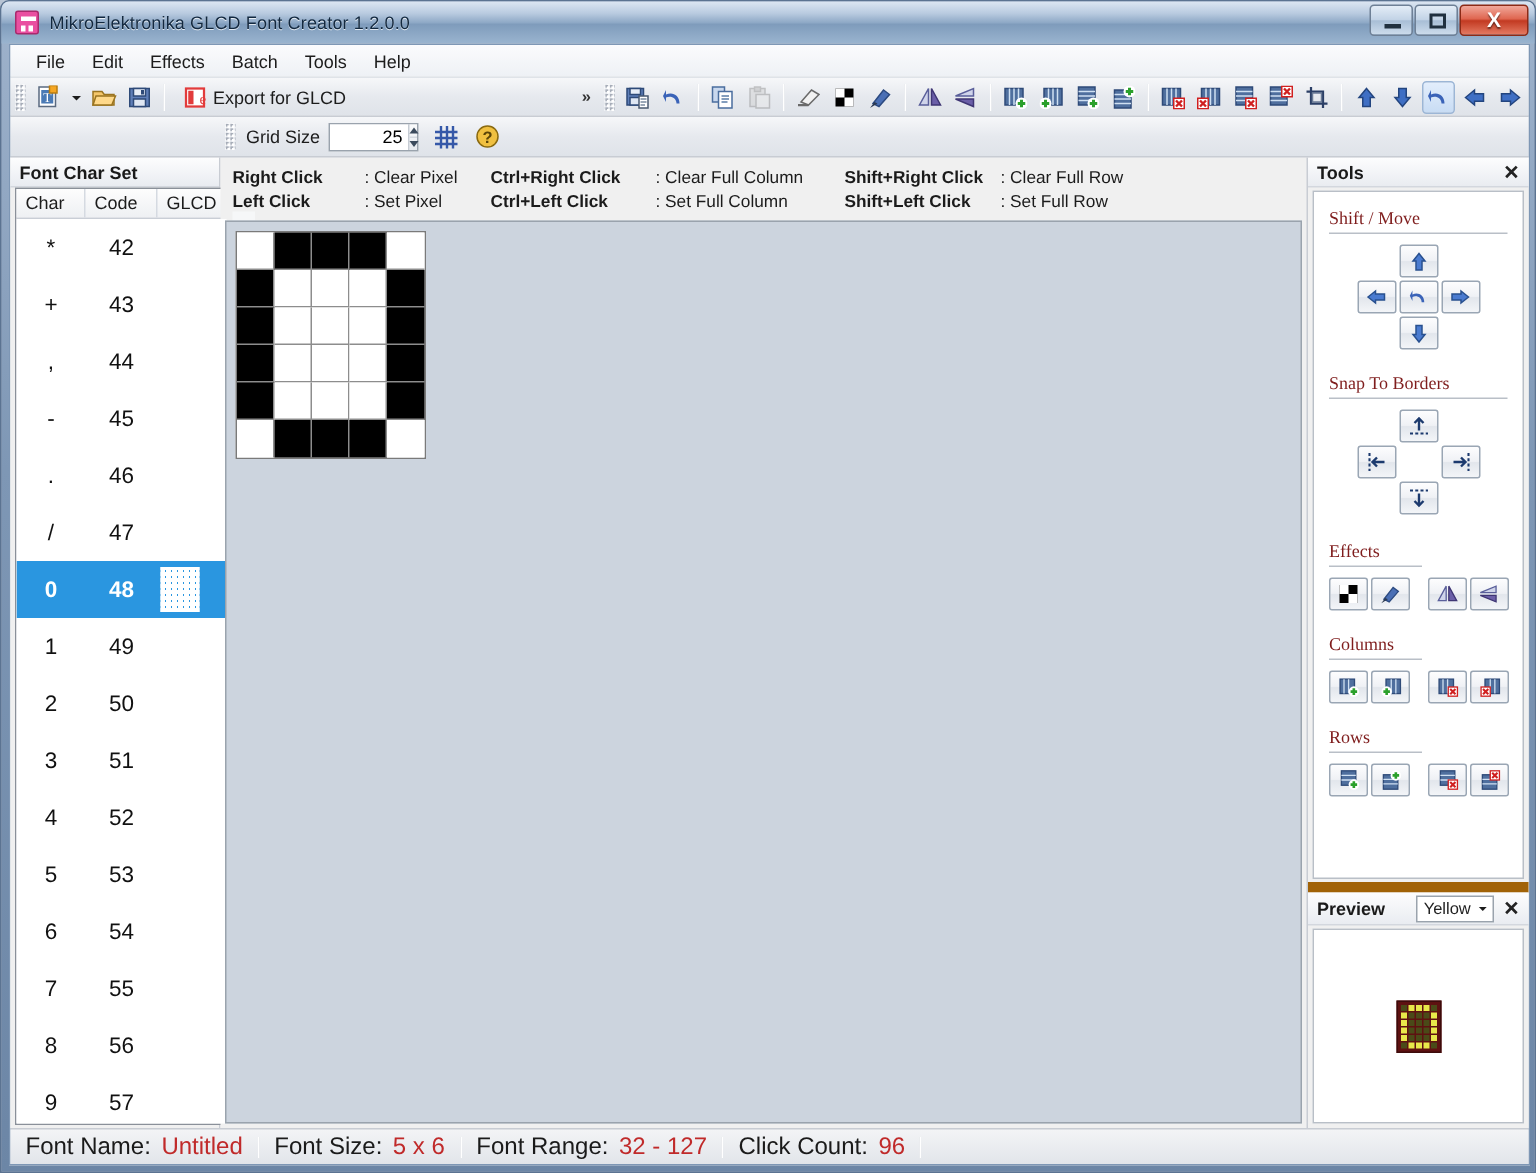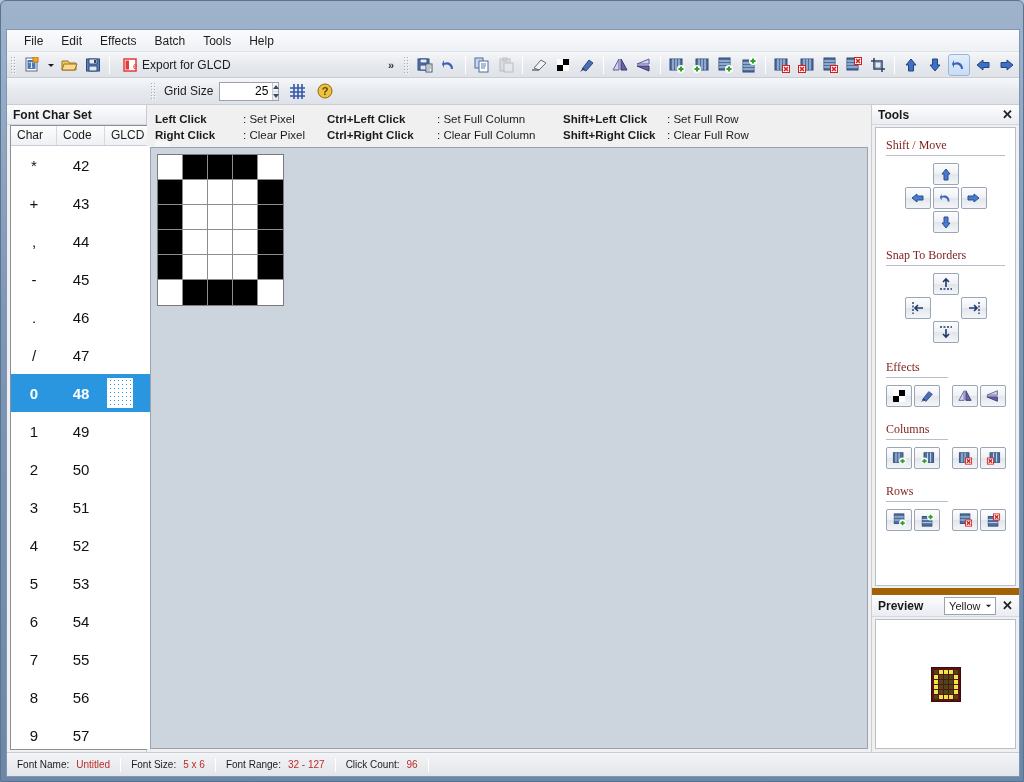--- a/index.html
+++ b/index.html
@@ -238,33 +238,48 @@
   .lcd-row { display:flex; gap:1px; }
   .lcd-cell { width:4px; height:4px; background:#4a4a18; }
   .lcd-cell.on { background:#e8e84a; }
 
   
   #statusbar {
     height:24px; display:flex; align-items:center;
     background:linear-gradient(180deg,#f3f4f6,#e2e5ea);
     border-top:1px solid #c8ccd3; padding-left:10px;
   }
-  .st-item { display:flex; align-items:center; font-size:10px; padding-right:10px; }
+  .st-item { display:flex; align-items:center; font-size:16px; padding-right:10px; }
   .st-k { color:#1a1a1a; }
   .st-v { color:#c02a2a; margin-left:7px; }
   .st-sep { width:1px; height:14px; background:#bfc4cb; border-right:1px solid #fff; margin-right:10px; }
 
   
   svg { display:block; }
 </style>
 </head>
 <body>
 
 <div id="window">
 
+  <div id="titlebar">
+    <div class="tb-icon"></div>
+    <div id="title-text">MikroElektronika GLCD Font Creator 1.2.0.0</div>
+    <div id="winbtns">
+      <div class="winbtn">
+          <span class="glyph-min"></span>
+        </div>
+      <div class="winbtn">
+          <span class="glyph-max"></span>
+        </div>
+      <div class="winbtn close">
+          <span class="glyph-close">X</span>
+        </div>
+    </div>
+  </div>
 
   <div id="client">
 
     <div id="menubar">
       <div class="menu-item">File</div>
       <div class="menu-item">Edit</div>
       <div class="menu-item">Effects</div>
       <div class="menu-item">Batch</div>
       <div class="menu-item">Tools</div>
       <div class="menu-item">Help</div>
@@ -627,34 +642,34 @@
             <div class="sb-btn">
                 <span class="sb-ar-dn"></span>
               </div>
           </div>
         </div>
       </div>
 
       <div id="center">
         <div id="hints">
           <div class="hint-row">
+            <span class="hint-k">Right Click</span>
+            <span class="hint-v">: Clear Pixel</span>
+            <span class="hint-k2">Ctrl+Right Click</span>
+            <span class="hint-v2">: Clear Full Column</span>
+            <span class="hint-k3">Shift+Right Click</span>
+            <span class="hint-v3">: Clear Full Row</span>
+          </div>
+          <div class="hint-row">
             <span class="hint-k">Left Click</span>
             <span class="hint-v">: Set Pixel</span>
             <span class="hint-k2">Ctrl+Left Click</span>
             <span class="hint-v2">: Set Full Column</span>
             <span class="hint-k3">Shift+Left Click</span>
             <span class="hint-v3">: Set Full Row</span>
-          </div>
-          <div class="hint-row">
-            <span class="hint-k">Right Click</span>
-            <span class="hint-v">: Clear Pixel</span>
-            <span class="hint-k2">Ctrl+Right Click</span>
-            <span class="hint-v2">: Clear Full Column</span>
-            <span class="hint-k3">Shift+Right Click</span>
-            <span class="hint-v3">: Clear Full Row</span>
           </div>
         </div>
         <div id="canvas">
           <div id="glyph-grid">
               <div class="g-row">
                 <div class="g-cell off" style="width: 25px; height: 25px;"></div>
                 <div class="g-cell on" style="width: 25px; height: 25px;"></div>
                 <div class="g-cell on" style="width: 25px; height: 25px;"></div>
                 <div class="g-cell on" style="width: 25px; height: 25px;"></div>
                 <div class="g-cell off" style="width: 25px; height: 25px;"></div>

